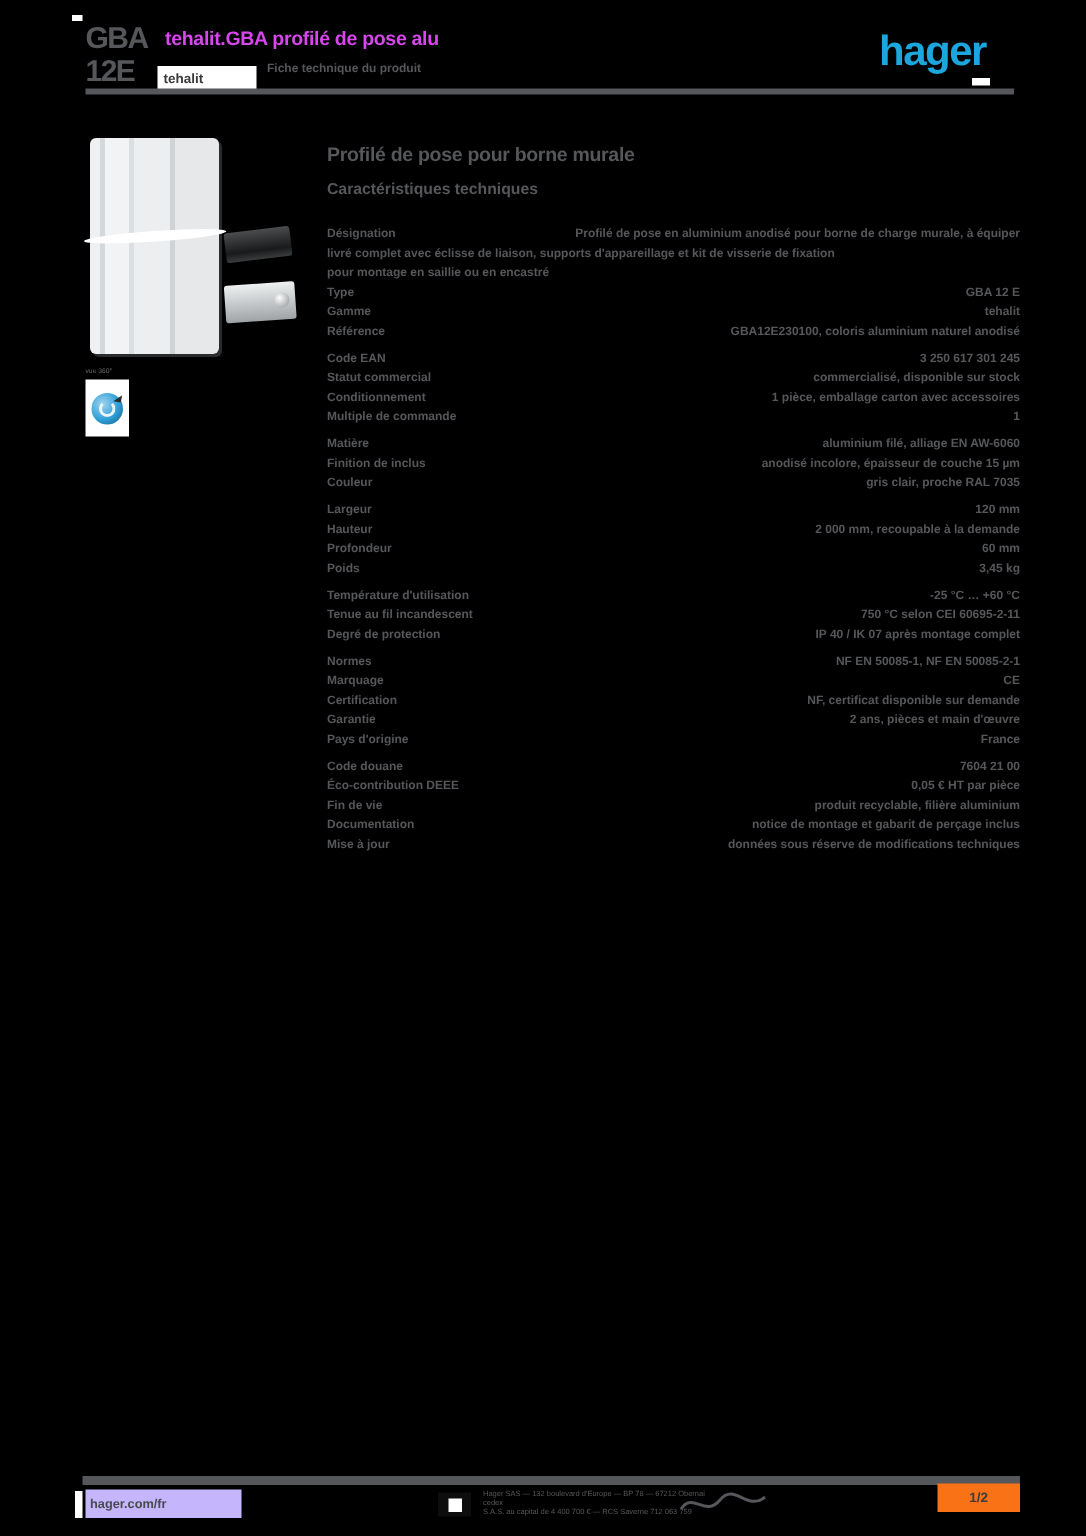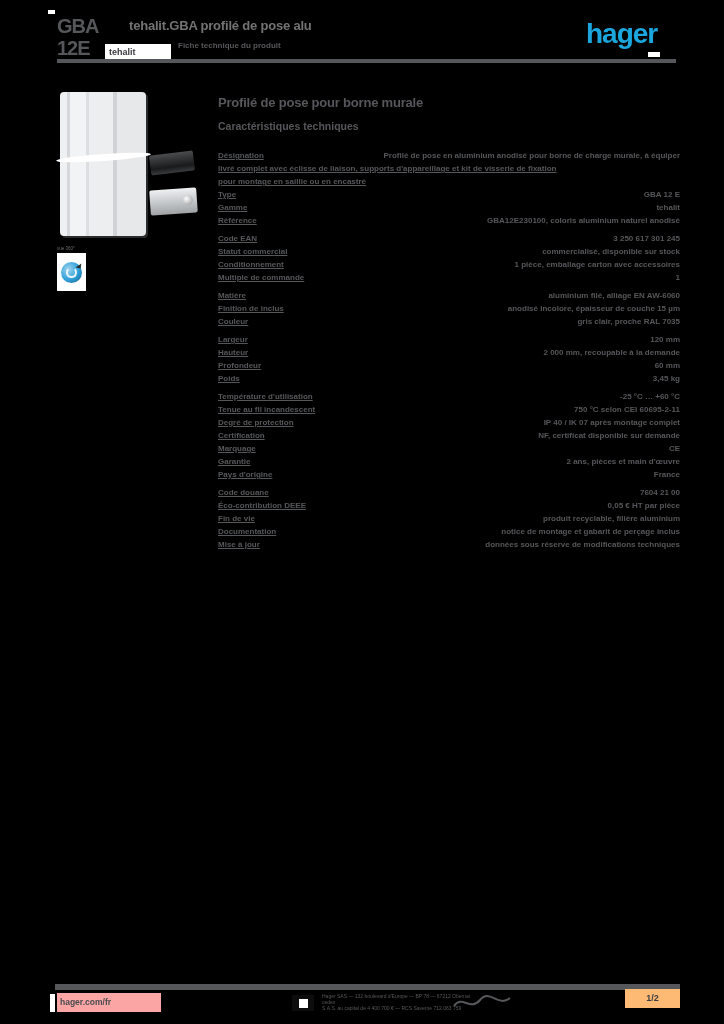--- a/index.html
+++ b/index.html
@@ -5,22 +5,22 @@
 <style>
   html,body{margin:0;padding:0;background:#000;}
   body{width:724px;height:1024px;position:relative;overflow:hidden;
        font-family:"Liberation Sans", sans-serif;color:#56575A;}
   .abs{position:absolute;}
 
   
   .artifact-dash{left:48px;top:10px;width:7px;height:4px;background:#fff;}
   .ref-block{left:57px;top:15px;font-size:20px;font-weight:700;line-height:22px;
              letter-spacing:-1px;color:#56575A;}
-  .header-title{left:110px;top:18px;font-size:13px;font-weight:bold;color:#737373;
-                letter-spacing:-.2px;margin-left:19px;}
+  .header-title{left:110px;top:18px;font-size:13px;font-weight:bold;color:#d946ef;
+                letter-spacing:-.2px;}
   .brand-box{left:105px;top:44px;width:66px;height:16px;background:#fff;
              font-size:9px;font-weight:bold;color:#3a3b3e;line-height:16px;
              padding-left:4px;box-sizing:border-box;}
   .header-subline{left:178px;top:41px;font-size:8px;color:#56575A;font-weight:bold;}
   .header-rule{left:57px;top:59px;width:619px;height:4px;background:#56575A;}
   .hager-logo{left:586px;top:18px;font-size:28px;font-weight:800;letter-spacing:-1px;
               color:#1BA6DE;text-align:center;}
   .logo-tick{left:648px;top:52px;width:12px;height:5px;background:#fff;}
 
   
@@ -49,35 +49,35 @@
   .icon-360::after{content:"";position:absolute;right:1px;top:1px;width:0;height:0;
      border-left:5px solid transparent;border-bottom:5px solid #2a2b2c;transform:rotate(10deg);}
 
   
   .main-title{left:218px;top:95px;font-size:13px;font-weight:bold;letter-spacing:-.2px;text-align:right;}
   .section-heading{left:218px;top:120px;font-size:10.5px;font-weight:bold;}
   .spec-rows{left:218px;top:149px;width:462px;}
   .spec-row{display:flex;justify-content:space-between;font-size:8px;font-weight:bold;
             line-height:13px;white-space:nowrap;overflow:hidden;color:#56575A;}
   .spec-row.gap{margin-top:5px;}
-  .sl{text-align:left;text-decoration:underline;}
+  .sl{text-align:left;}
   .sv{text-align:left;margin-left:8px;}
 
   
   .footer-rule{left:55px;top:984px;width:625px;height:6px;background:#56575A;}
   .footer-sliver{left:50px;top:994px;width:5px;height:18px;background:#fff;}
-  .web-box{left:57px;top:993px;width:104px;height:19px;background:#fca5a5;cursor:pointer;
+  .web-box{left:57px;top:993px;width:104px;height:19px;background:#c4b5fd;cursor:pointer;
            font-size:8.5px;font-weight:bold;color:#4a4b4e;line-height:19px;
            padding-left:3px;box-sizing:border-box;}
   .footer-picto{left:292px;top:995px;width:22px;height:16px;background:#0d0d0e;
                 display:flex;align-items:center;justify-content:center;}
   .footer-picto .sq{width:9px;height:9px;background:#fff;}
   .legal{left:322px;top:993px;width:150px;font-size:5px;line-height:6px;color:#56575A;}
   .signature{left:452px;top:992px;}
-  .page-box{left:625px;top:989px;width:55px;height:19px;background:#fdba74;
+  .page-box{left:625px;top:989px;width:55px;height:19px;background:#f97316;
             font-size:9px;font-weight:bold;color:#3b3c3f;text-align:center;line-height:19px;}
 </style>
 </head>
 <body>
 
 <div class="abs artifact-dash"></div>
 <div class="abs ref-block">
   <div>GBA</div>
   <div>12E</div>
 </div>
@@ -173,27 +173,31 @@
       <span class="sv">-25 °C … +60 °C</span>
     </div>
     <div class="spec-row">
       <span class="sl">Tenue au fil incandescent</span>
       <span class="sv">750 °C selon CEI 60695-2-11</span>
     </div>
     <div class="spec-row">
       <span class="sl">Degré de protection</span>
       <span class="sv">IP 40 / IK 07 après montage complet</span>
     </div>
+    <div class="spec-row gap">
+      <span class="sl">Normes</span>
+      <span class="sv">NF EN 50085-1, NF EN 50085-2-1</span>
+    </div>
+    <div class="spec-row">
+      <span class="sl">Marquage</span>
+      <span class="sv">CE</span>
+    </div>
     <div class="spec-row">
       <span class="sl">Certification</span>
       <span class="sv">NF, certificat disponible sur demande</span>
-    </div>
-    <div class="spec-row">
-      <span class="sl">Marquage</span>
-      <span class="sv">CE</span>
     </div>
     <div class="spec-row">
       <span class="sl">Garantie</span>
       <span class="sv">2 ans, pièces et main d'œuvre</span>
     </div>
     <div class="spec-row">
       <span class="sl">Pays d'origine</span>
       <span class="sv">France</span>
     </div>
     <div class="spec-row gap">

